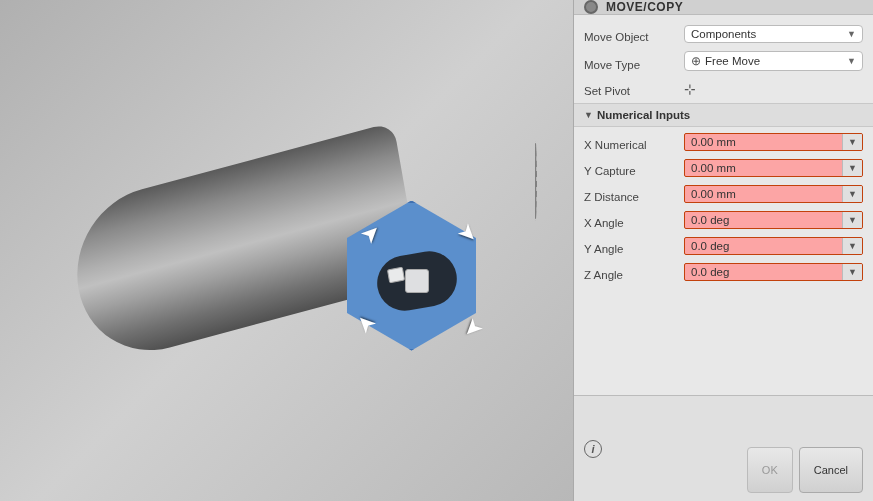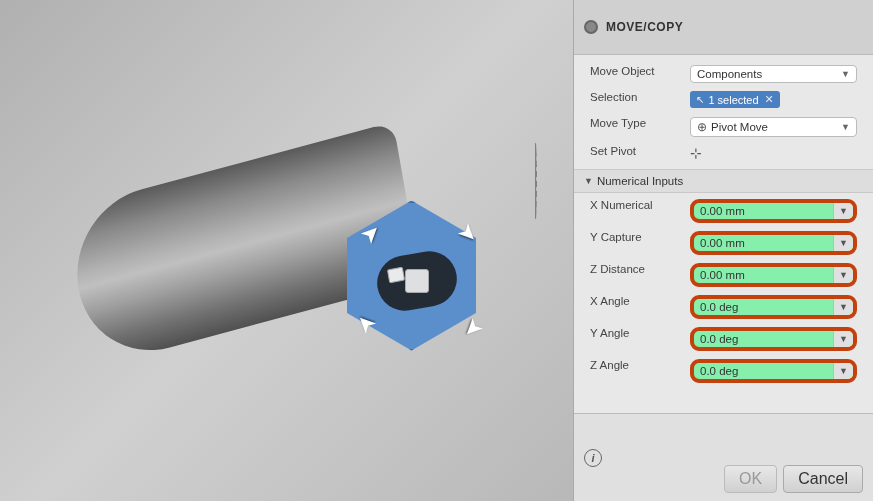--- a/index.html
+++ b/index.html
@@ -130,21 +130,21 @@
       width: 300px;
       background: #e8e8e8;
       border-left: 1px solid #aaa;
       display: flex;
       flex-direction: column;
       height: 501px;
     }
 
     .panel-header {
       background: #d0d0d0;
-      padding: 20px 10px;
+      padding: 0 10px;
       display: flex;
       align-items: center;
       gap: 8px;
       border-bottom: 1px solid #bbb;
     }
 
     .panel-header-icon {
       width: 14px;
       height: 14px;
       background: #888;
@@ -161,22 +161,22 @@
     }
 
     .panel-body {
       flex: 1;
       padding: 6px 0;
       overflow-y: auto;
     }
 
     .form-row {
       display: flex;
-      align-items: flex-start;
-      padding: 4px 16px;
+      align-items: flex-end;
+      padding: 4px 10px;
       min-height: 26px;
     }
 
     .form-label {
       width: 100px;
       color: #444;
       font-size: 11.5px;
       flex-shrink: 0;
     }
 
@@ -245,31 +245,31 @@
       margin: 2px 0;
     }
 
     .section-arrow {
       font-size: 9px;
       color: #555;
     }
 
     .section-title {
       font-size: 11.5px;
-      font-weight: 400;
+      font-weight: 700;
       color: #333;
     }
 
     
     .input-with-arrow {
       display: flex;
       align-items: center;
-      background: #86efac;
-      border: 4px solid #c2410c;
-      border-radius: 9px;
+      background: #fca5a5;
+      border: 1px solid #c2410c;
+      border-radius: 2px;
       width: 100%;
       overflow: hidden;
     }
 
     .input-value {
       flex: 1;
       padding: 2px 6px;
       font-size: 11.5px;
       color: #333;
       border: none;
@@ -333,23 +333,23 @@
       font-weight: bold;
       cursor: pointer;
     }
 
     .footer-buttons {
       display: flex;
       gap: 6px;
     }
 
     .btn {
-      padding: 4px 14px;
+      padding: 16px 14px;
       border-radius: 4px;
-      font-size: 16px;
+      font-size: 11px;
       cursor: pointer;
       border: 1px solid #aaa;
       margin-top: 43px;
     }
 
     .btn-ok {
       background: linear-gradient(to bottom, #e8e8e8, #d0d0d0);
       color: #999;
       border-color: #bbb;
     }
@@ -400,38 +400,28 @@
     <div class="form-row">
       <span class="form-label">Move Object</span>
       <div class="form-control">
         <div class="dropdown">
           <span class="dropdown-text">Components</span>
           <span class="dropdown-arrow">▼</span>
         </div>
       </div>
     </div>
 
-    <div class="form-row">
-      <span class="form-label">Selection</span>
-      <div class="form-control">
-        <div class="selection-badge">
-          <span class="selection-badge-icon">↖</span>
-          <span>1 selected</span>
-          <span class="selection-close">✕</span>
-        </div>
-      </div>
-    </div>
 
     <div class="form-row">
       <span class="form-label">Move Type</span>
       <div class="form-control">
         <div class="dropdown">
           <span style="display:flex;align-items:center;gap:4px;">
             <span class="free-move-icon">⊕</span>
-            <span class="dropdown-text">Pivot Move</span>
+            <span class="dropdown-text">Free Move</span>
           </span>
           <span class="dropdown-arrow">▼</span>
         </div>
       </div>
     </div>
 
     <div class="form-row">
       <span class="form-label">Set Pivot</span>
       <div class="form-control">
         <span class="pivot-icon">⊹</span>

